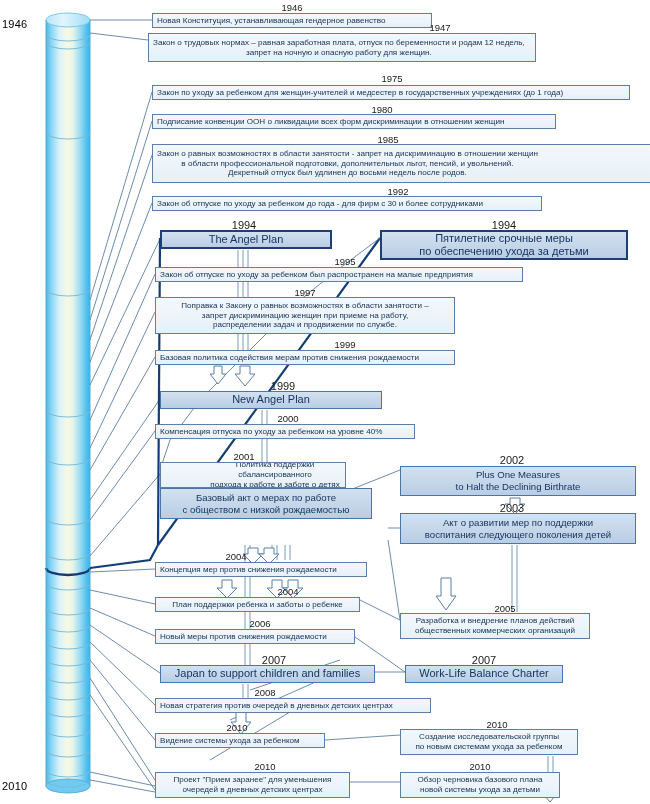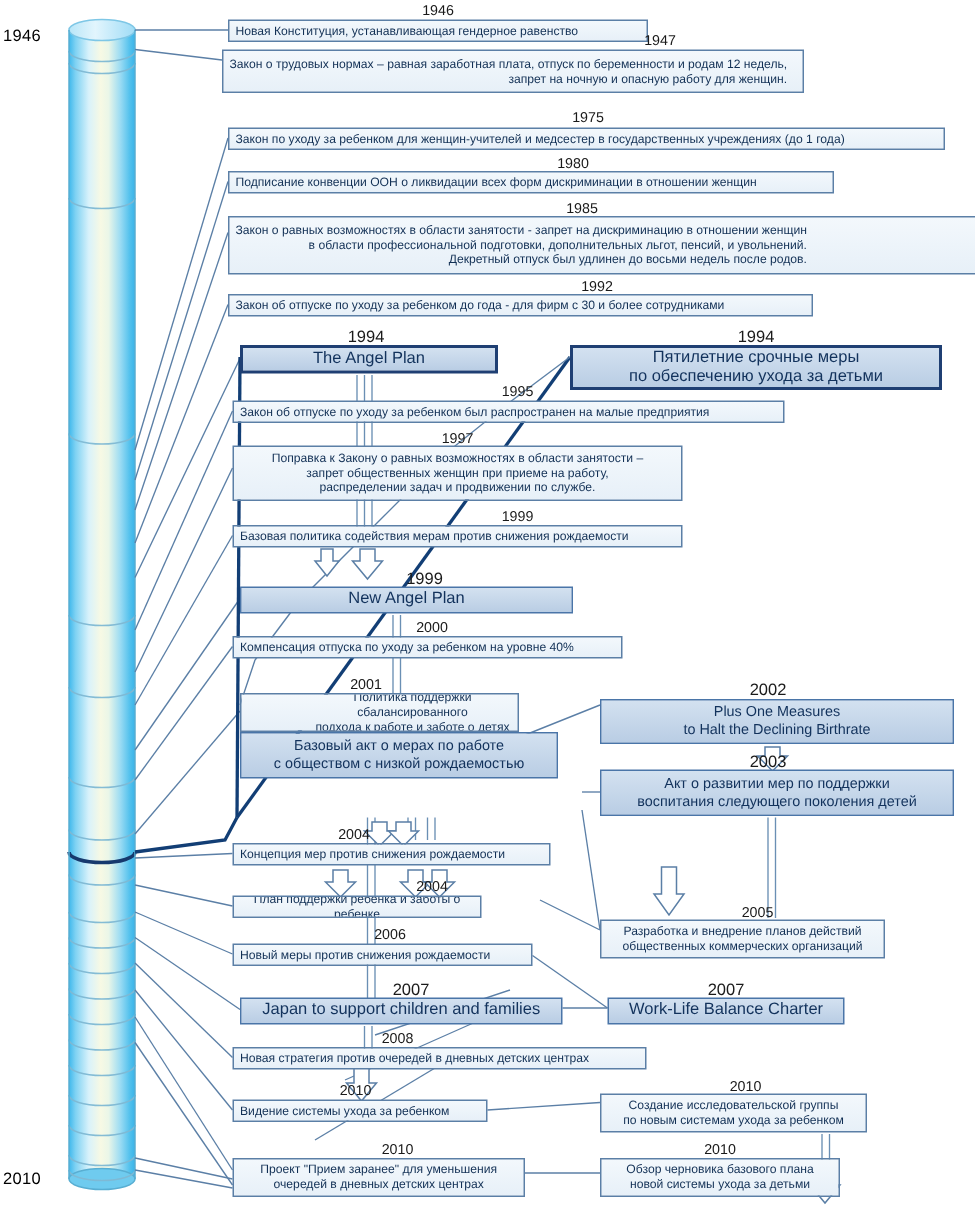--- a/index.html
+++ b/index.html
@@ -59,21 +59,21 @@
   
   .ev.plain {
     background: linear-gradient(180deg, #f3f8fc 0%, #e7f0f8 100%);
     border: 1px solid #5b7fa6;
     font-size: 8.1px;
     color: #123055;
     padding: 2px 4px;
   }
   .ev.plain.left {
     align-items: flex-start;
-    text-align: right;
+    text-align: center;
   }
   
   .ev.prog {
     background: linear-gradient(180deg, #d3e1f0 0%, #b9cde4 100%);
     border: 1px solid #5f82ab;
     font-size: 11px;
     color: #12325c;
     padding: 2px 4px;
   }
   .ev.prog.thick {
@@ -271,21 +271,21 @@
       <div class="ev plain left" style="left: 152px; top: 196px; width: 390px; height: 15px;">Закон об отпуске по уходу за ребенком до года  -  для фирм с 30 и более сотрудниками</div>
       <div class="year-tag big" style="left: 244px; top: 219px;">1994</div>
       <div class="ev prog thick" style="left: 160px; top: 230px; width: 172px; height: 19px;">The Angel Plan</div>
       <div class="year-tag big" style="left: 504px; top: 219px;">1994</div>
       <div class="ev prog thick" style="left: 380px; top: 230px; width: 248px; height: 30px;">Пятилетние срочные меры
 по обеспечению ухода за детьми</div>
       <div class="year-tag" style="left: 345px; top: 256px;">1995</div>
       <div class="ev plain left" style="left: 155px; top: 267px; width: 368px; height: 15px;">Закон об отпуске по уходу за ребенком был распространен на малые предприятия</div>
       <div class="year-tag" style="left: 305px; top: 287px;">1997</div>
       <div class="ev plain" style="left: 155px; top: 297px; width: 300px; height: 37px;">Поправка к Закону о равных возможностях в области занятости –
-запрет  общественных женщин при приеме на работу,
+запрет  дискриминацию женщин при приеме на работу,
 распределении задач и  продвижении по службе.</div>
       <div class="year-tag" style="left: 345px; top: 339px;">1999</div>
       <div class="ev plain left" style="left: 155px; top: 350px; width: 300px; height: 15px;">Базовая политика содействия мерам против снижения рождаемости</div>
       <div class="year-tag big" style="left: 283px; top: 380px;">1999</div>
       <div class="ev prog med" style="left: 160px; top: 391px; width: 222px; height: 18px;">New Angel Plan</div>
       <div class="year-tag" style="left: 288px; top: 413px;">2000</div>
       <div class="ev plain left" style="left: 155px; top: 424px; width: 260px; height: 15px;">Компенсация отпуска по уходу за ребенком на уровне 40%</div>
       <div class="year-tag" style="left: 244px; top: 451px;">2001</div>
       <div class="ev plain" style="left: 160px; top: 462px; width: 186px; height: 26px; padding-left: 48px;">Политика поддержки сбалансированного
 подхода к работе и заботе о детях</div>
@@ -294,21 +294,21 @@
 to Halt the Declining Birthrate</div>
       <div class="year-tag big" style="left: 274px; top: 502px;">2003</div>
       <div class="ev prog med small" style="left: 160px; top: 488px; width: 212px; height: 31px;">Базовый акт о мерах по работе
 с обществом с низкой рождаемостью</div>
       <div class="year-tag big" style="left: 512px; top: 502px;">2003</div>
       <div class="ev prog med small" style="left: 400px; top: 513px; width: 236px; height: 31px;">Акт о развитии мер по поддержки
 воспитания следующего поколения детей</div>
       <div class="year-tag" style="left: 236px; top: 551px;">2004</div>
       <div class="ev plain left" style="left: 155px; top: 562px; width: 212px; height: 15px;">Концепция мер против снижения рождаемости</div>
       <div class="year-tag" style="left: 288px; top: 586px;">2004</div>
-      <div class="ev plain" style="left: 155px; top: 597px; width: 166px; height: 15px;">План поддержки ребенка и заботы о ребенке</div>
+      <div class="ev plain" style="left: 155px; top: 597px; width: 205px; height: 15px;">План поддержки ребенка и заботы о ребенке</div>
       <div class="year-tag" style="left: 505px; top: 603px;">2005</div>
       <div class="ev plain" style="left: 400px; top: 613px; width: 190px; height: 26px;">Разработка и внедрение планов действий
 общественных коммерческих организаций</div>
       <div class="year-tag" style="left: 260px; top: 618px;">2006</div>
       <div class="ev plain left" style="left: 155px; top: 629px; width: 200px; height: 15px;">Новый меры против снижения рождаемости</div>
       <div class="year-tag big" style="left: 274px; top: 654px;">2007</div>
       <div class="ev prog med" style="left: 160px; top: 665px; width: 215px; height: 18px;">Japan to support children and families</div>
       <div class="year-tag big" style="left: 484px; top: 654px;">2007</div>
       <div class="ev prog med" style="left: 405px; top: 665px; width: 158px; height: 18px;">Work-Life Balance Charter</div>
       <div class="year-tag" style="left: 265px; top: 687px;">2008</div>

